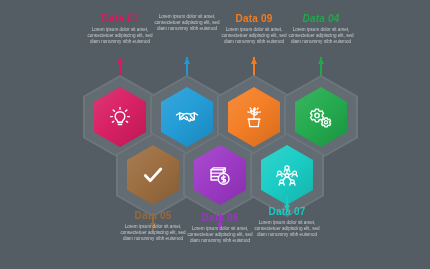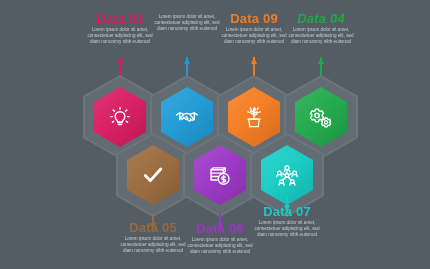--- a/index.html
+++ b/index.html
@@ -105,21 +105,21 @@
     clip-path: polygon(50% 100%, 100% 0%, 0% 0%);
   }
 
   
   .text-block {
     position: absolute;
     width: 70px;
     text-align: center;
   }
   .tb-title {
-    font-size: 13px;
+    font-size: 10px;
     font-weight: bold;
     letter-spacing: 0.2px;
     margin: 0 0 3px 0;
     line-height: 10px;
   }
   .tb-body {
     font-size: 4.6px;
     line-height: 6.2px;
     color: #c8cdd1;
     margin: 0;
@@ -286,25 +286,25 @@
   </div>
   <div class="stem down" style="left:219px; top:214px; height:16px;">
     <div class="line" style="background: rgb(155, 53, 196);"></div>
     <div class="head" style="background: rgb(155, 53, 196);"></div>
   </div>
   <div class="stem down" style="left:286px; top:196px; height:16px;">
     <div class="line" style="background: rgb(21, 204, 196);"></div>
     <div class="head" style="background: rgb(21, 204, 196);"></div>
   </div>
 
-  <div class="text-block" style="left:118px; top:223px;">
+  <div class="text-block" style="left:118px; top:211px;">
     <div class="tb-title" style="color: rgb(154, 106, 60);">Data 05</div>
     <div class="tb-body">Lorem ipsum dolor sit amet, consectetuer adipiscing elit, sed diam nonummy nibh euismod</div>
   </div>
-  <div class="text-block" style="left:185px; top:224px;">
+  <div class="text-block" style="left:185px; top:213px;">
     <div class="tb-title" style="color: rgb(155, 53, 196);">Data 06</div>
     <div class="tb-body">Lorem ipsum dolor sit amet, consectetuer adipiscing elit, sed diam nonummy nibh euismod</div>
   </div>
   <div class="text-block" style="left:252px; top:207px;">
     <div class="tb-title" style="color: rgb(21, 204, 196);">Data 07</div>
     <div class="tb-body">Lorem ipsum dolor sit amet, consectetuer adipiscing elit, sed diam nonummy nibh euismod</div>
   </div>
 
 </div>
 

